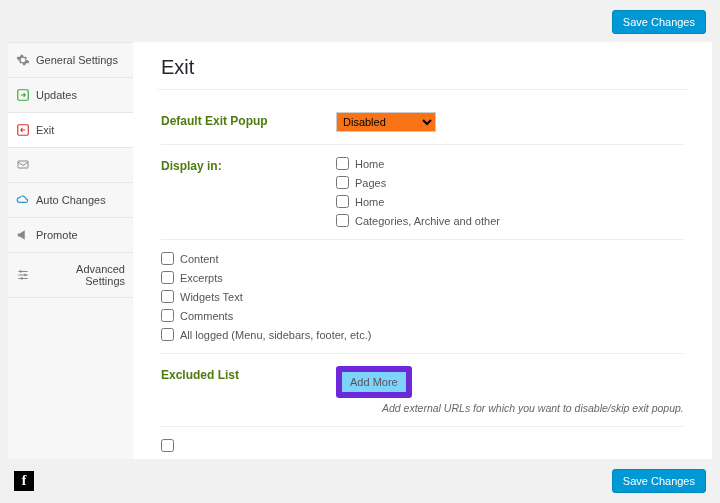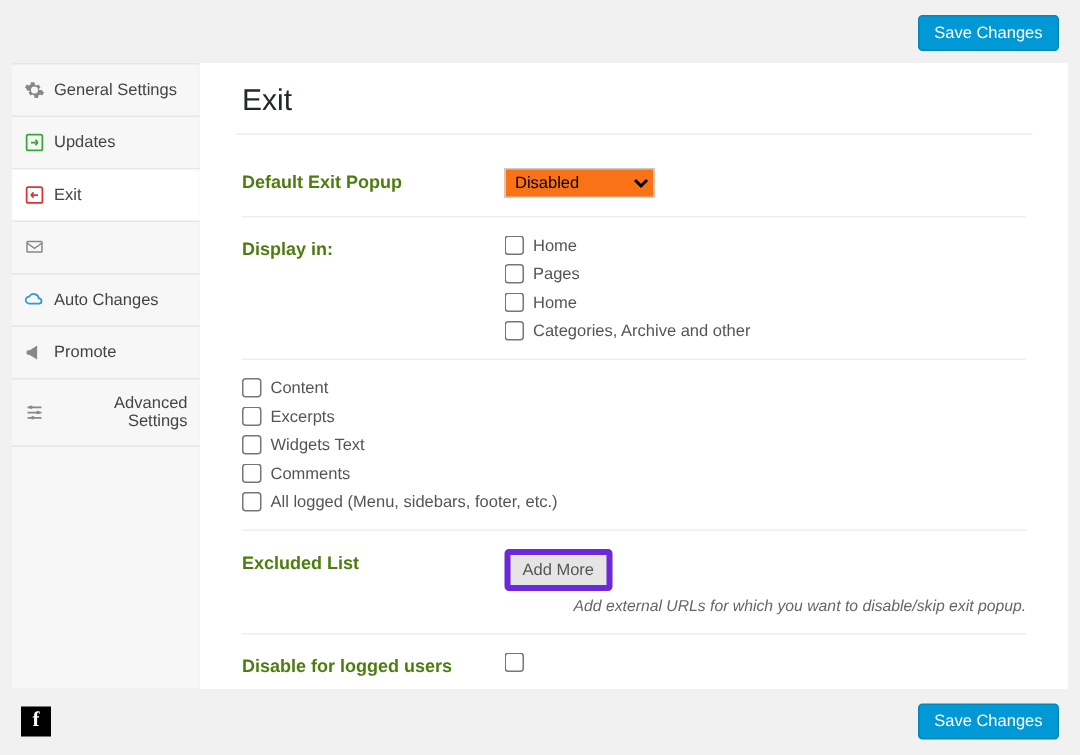--- a/index.html
+++ b/index.html
@@ -17,21 +17,21 @@
 .main h1 { font-size: 20px; font-weight: 400; color: #23282d; margin-bottom: 8px; }
 .hr-line { border-top: 1px solid #eee; margin: 10px -4px 10px; }
 .form-row { display: flex; align-items: flex-start; padding: 12px 0; border-bottom: 1px solid #eee; }
 .form-row:last-child { border-bottom: none; }
 .form-label { width: 175px; font-weight: bold; font-size: 12px; color: #4d7c0f; padding-top: 2px; }
 .form-field { flex: 1; }
 .form-field select { font-size: 11px; padding: 2px; border: 1px solid #ccc; background: #f97316; min-width: 100px; }
 .check-list { display: flex; flex-direction: column; gap: 6px; }
 .check-item { font-size: 11px; color: #555; display: flex; align-items: center; gap: 6px; }
 .check-item input[type=checkbox] { width: 13px; height: 13px; border: 1px solid #bbb; }
-.btn-small { background: #e5e5e5; border: 4px solid #6d28d9; border-radius: 3px; padding: 4px 8px; font-size: 11px; cursor: pointer; color: #555; }
+.btn-small { background: #7dd3fc; border: 6px solid #6d28d9; border-radius: 3px; padding: 4px 8px; font-size: 11px; cursor: pointer; color: #555; }
 .hint { font-size: 10.5px; font-style: italic; color: #666; margin-top: 4px; margin-left: 46px; }
 .bottombar { display: flex; justify-content: space-between; align-items: center; padding: 10px 6px 2px; }
 .fb-icon { width: 20px; height: 20px; background: #000; color: #fff; display: flex; align-items: center; justify-content: center; font-weight: bold; font-size: 14px; font-family: Georgia, serif; }
 
 .main::-webkit-scrollbar { width: 6px; }
 .main::-webkit-scrollbar-thumb { background: #ccc; border-radius: 3px; }
 </style>
 </head>
 <body>
 <div class="page">
@@ -167,21 +167,20 @@
 
     <div class="form-row">
       <div class="form-label">Excluded List</div>
       <div class="form-field">
         <button class="btn-small">Add More</button>
         <div class="hint">Add external URLs for which you want to disable/skip exit popup.</div>
       </div>
     </div>
 
     <div class="form-row">
-      <div class="form-label">Disable for logged users</div>
       <div class="form-field">
         <input type="checkbox" style="">
       </div>
     </div>
   </div>
 </div>
 
 <div class="bottombar">
   <div class="fb-icon">f</div>
   <button class="btn-primary">Save Changes</button>

